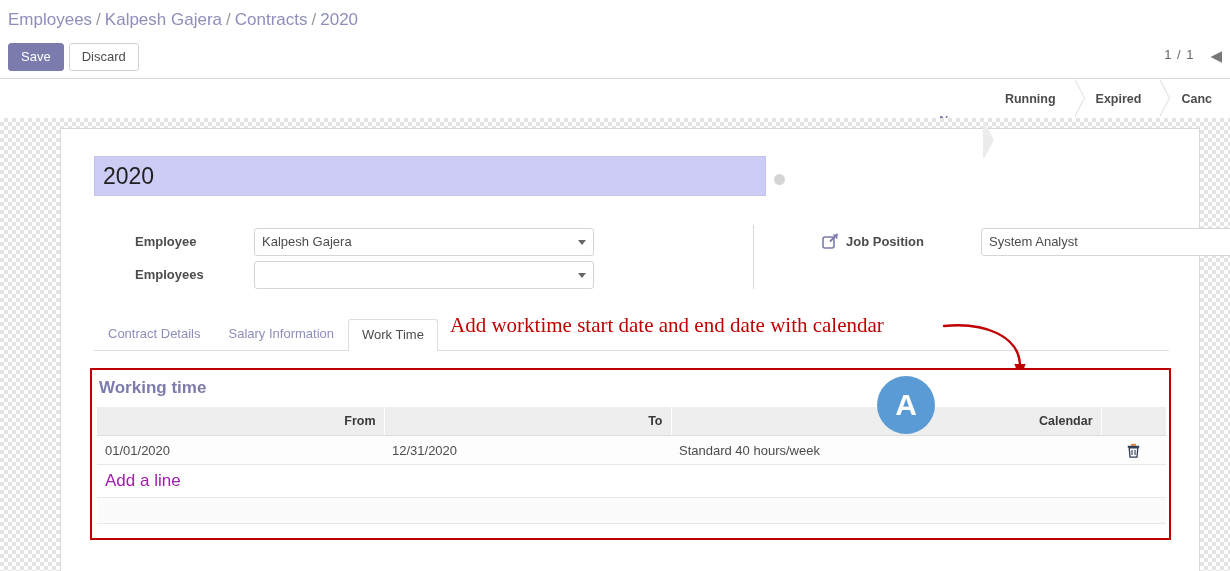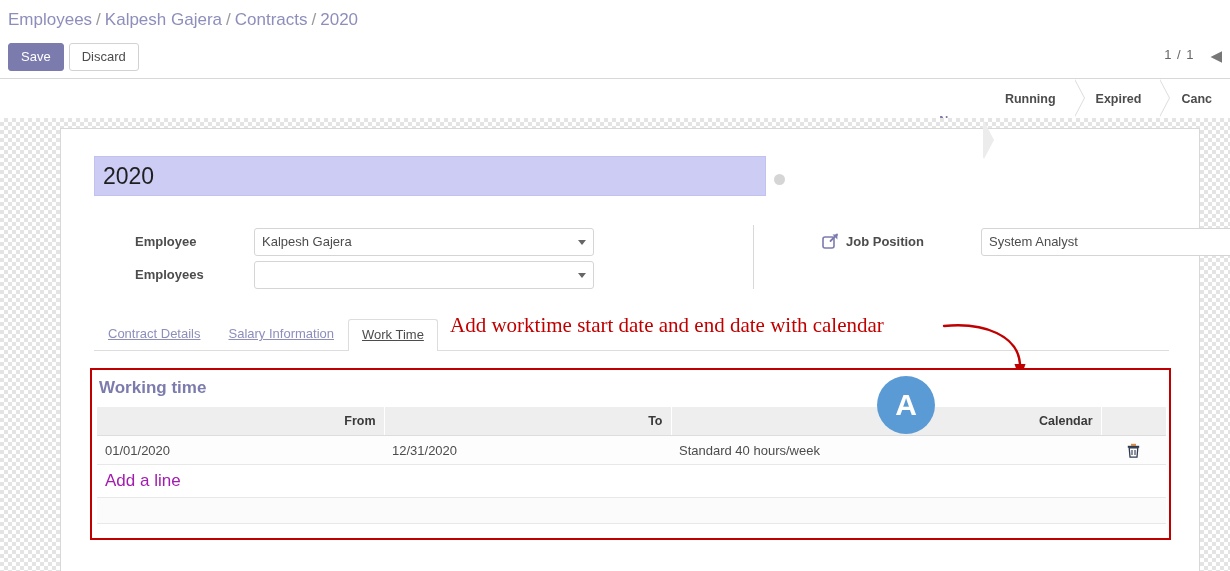--- a/index.html
+++ b/index.html
@@ -151,21 +151,20 @@
   .notebook {
     position: absolute; left: 33px; top: 190px; width: 1075px;
   }
   .tabs { display: flex; align-items: flex-end; height: 32px;
           border-bottom: 1px solid #dddddd; position: relative; }
   .tab {
     padding: 7px 13px 8px 13px; font-size: 13px; color: #8d8ebc;
     cursor: pointer; background: transparent;
     border: 1px solid transparent; border-bottom: none;
     line-height: 16px;
-    text-decoration: underline;
   }
   .tab.active {
     color: #4c4c4c; background: #ffffff;
     border-color: #dddddd #dddddd #ffffff #dddddd;
     border-radius: 3px 3px 0 0; margin-bottom: -1px;
   }
 
   
   .redbox {
     position: absolute; left: 90px; top: 368px; width: 1081px; height: 172px;

